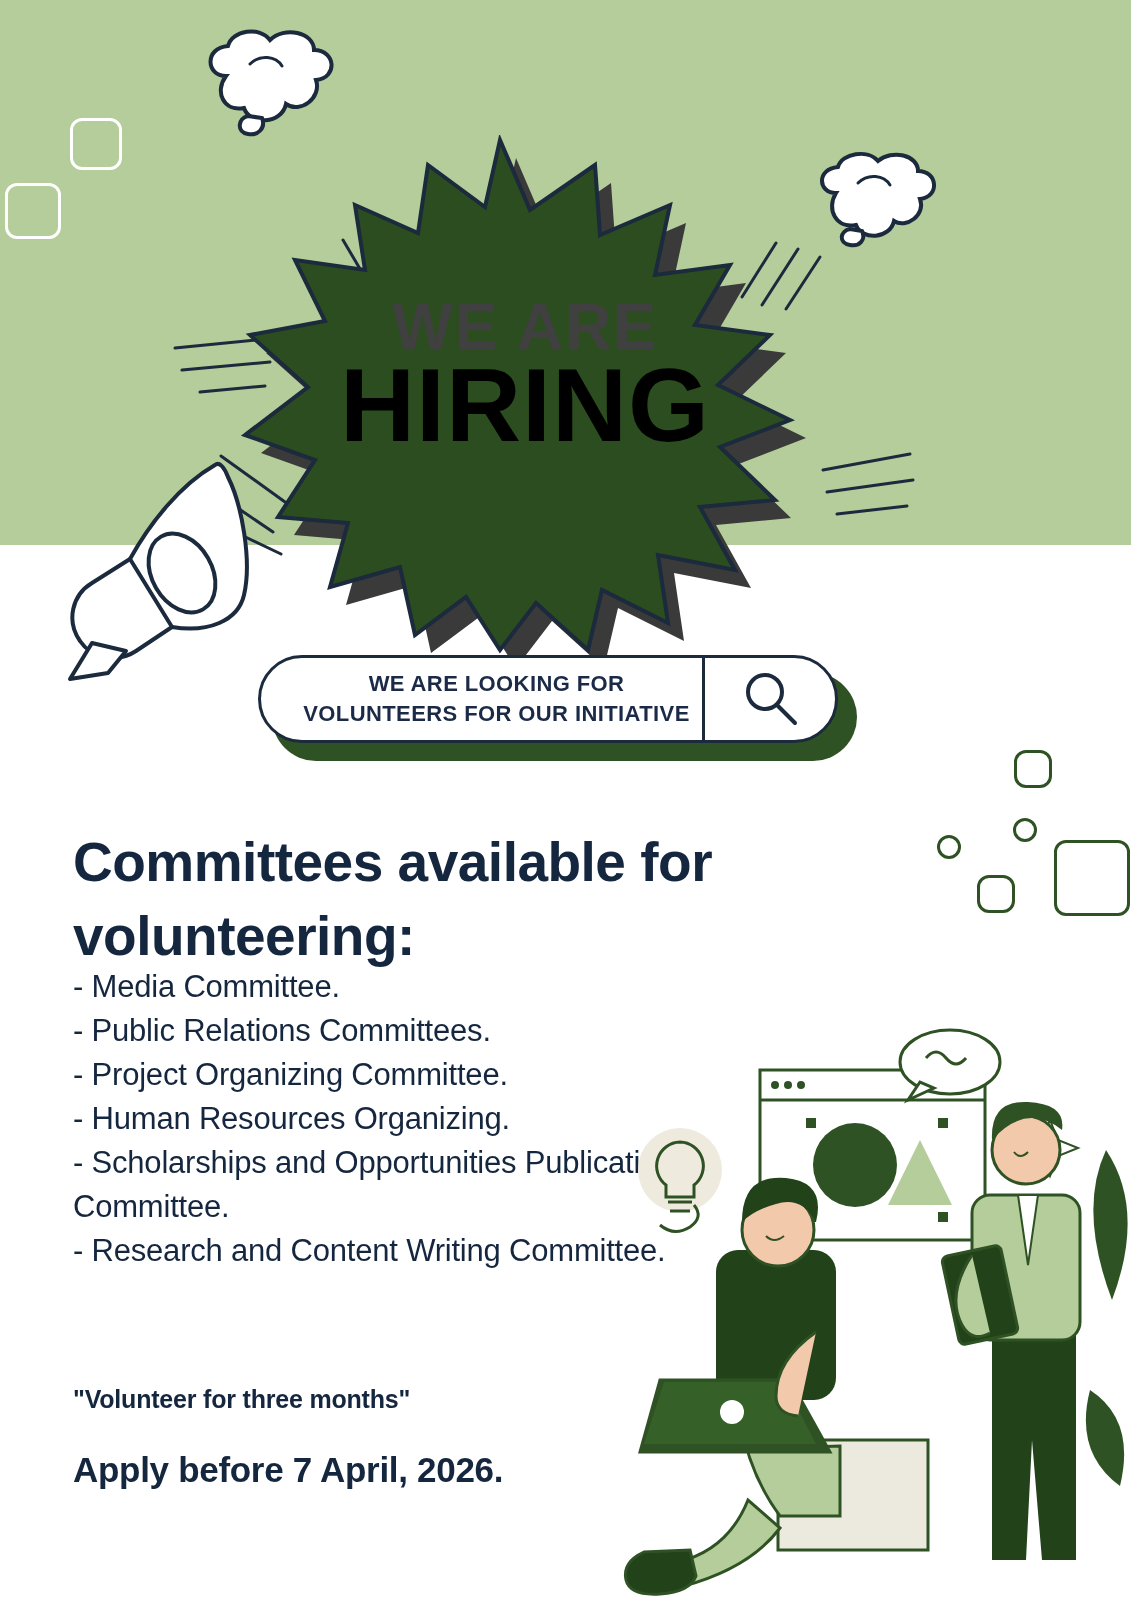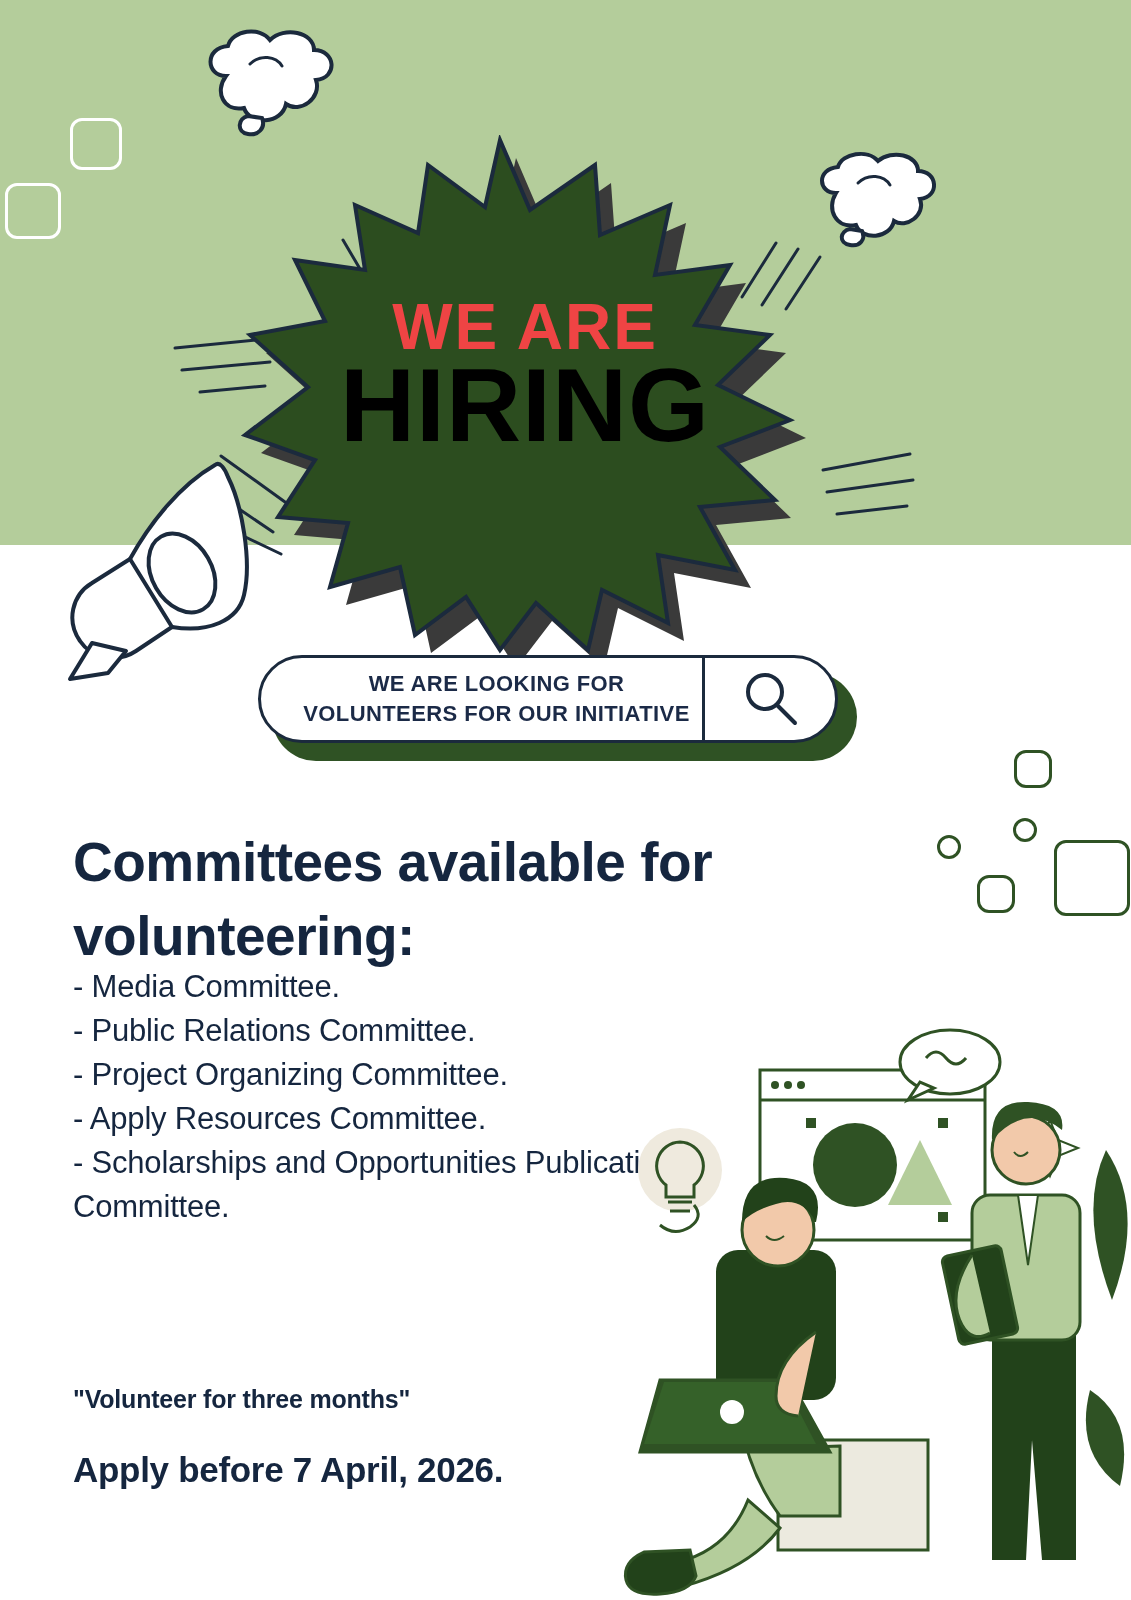--- a/index.html
+++ b/index.html
@@ -64,21 +64,21 @@
     width: 690px;
     height: 520px;
   }
   .burst-shadow { transform: translate(16px, 18px); }
   .burst-title {
     position: absolute;
     left: 0;
     top: 160px;
     width: 650px;
     text-align: center;
-    color: #ef4444;
+    color: #404040;
     font-weight: bold;
     font-size: 64px;
     letter-spacing: 2px;
     line-height: 1;
   }
   .burst-title2 {
     position: absolute;
     left: 0;
     top: 218px;
     width: 650px;
@@ -310,24 +310,25 @@
           <line x1="40" y1="39" x2="58" y2="57" stroke="#1b2a3d" stroke-width="4" stroke-linecap="round"></line>
         </svg>
       </div>
     </div>
   </div>
 
   <div class="heading">Committees available for volunteering:</div>
 
   <div class="list">
     <div>- Media Committee.</div>
-    <div>- Public Relations Committee.</div>
+    <div>- Public Relations Committees.</div>
     <div>- Project Organizing Committee.</div>
-    <div>- Apply Resources Committee.</div>
+    <div>- Human Resources Organizing.</div>
     <div>- Scholarships and Opportunities Publication Committee.</div>
+    <div>- Research and Content Writing Committee.</div>
   </div>
 
   <div class="quote">"Volunteer for three months"</div>
   <div class="deadline">Apply before 7 April, 2026.</div>
 
   <svg class="illustration" viewBox="0 0 511 600">
 
     <g>
       <rect x="140" y="70" width="225" height="170" fill="#ffffff" stroke="#2f5224" stroke-width="3"></rect>
       <line x1="140" y1="100" x2="365" y2="100" stroke="#2f5224" stroke-width="3"></line>

